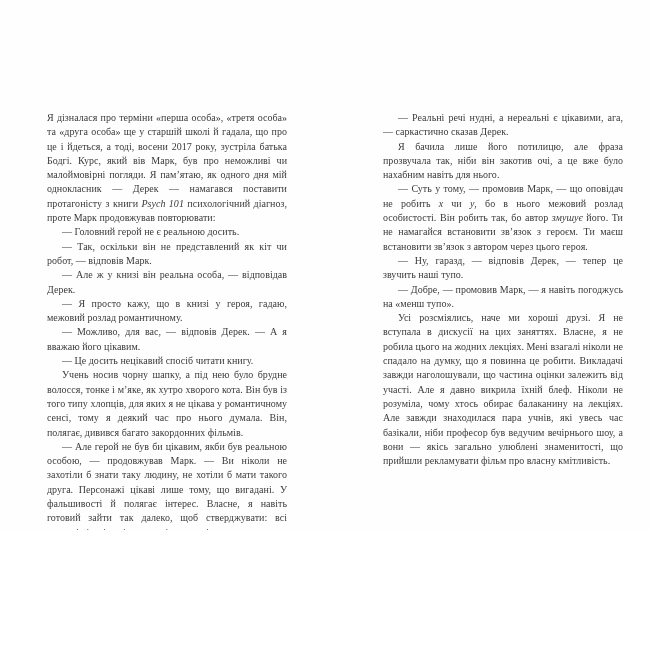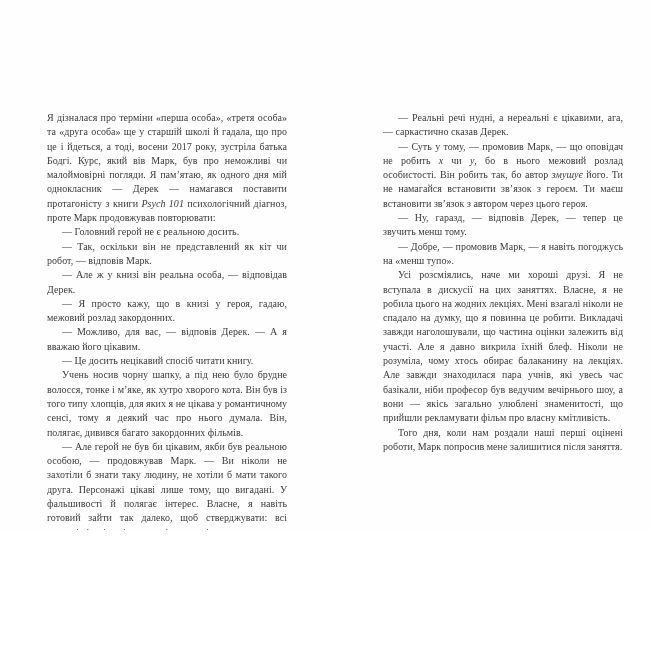--- a/index.html
+++ b/index.html
@@ -62,34 +62,34 @@
 </head>
 <body>
 
 <div class="canvas">
 
   <div class="page-text left">
       <p class=""><span>Я дізналася про терміни «перша особа», «третя особа» та «друга особа» ще у старшій школі й гадала, що про це і йдеться, а тоді, восени 2017 року, зустріла батька Бодгі. Курс, який вів Марк, був про неможливі чи малоймовірні погляди. Я пам’ятаю, як одного дня мій однокласник — Дерек — намагався поставити протагоністу з книги </span><em>Psych 101</em><span> психологічний діагноз, проте Марк продовжував повторювати:</span></p>
       <p class="indent"><span>— Головний герой не є реальною досить.</span></p>
       <p class="indent"><span>— Так, оскільки він не представлений як кіт чи робот, — відповів Марк.</span></p>
       <p class="indent"><span>— Але ж у книзі він реальна особа, — відповідав Дерек.</span></p>
-      <p class="indent"><span>— Я просто кажу, що в книзі у героя, гадаю, межовий розлад закордонних.</span></p>
+      <p class="indent"><span>— Я просто кажу, що в книзі у героя, гадаю, межовий розлад романтичному.</span></p>
       <p class="indent"><span>— Можливо, для вас, — відповів Дерек. — А я вважаю його цікавим.</span></p>
       <p class="indent"><span>— Це досить нецікавий спосіб читати книгу.</span></p>
       <p class="indent"><span>Учень носив чорну шапку, а під нею було брудне волосся, тонке і м’яке, як хутро хворого кота. Він був із того типу хлопців, для яких я не цікава у романтичному сенсі, тому я деякий час про нього думала. Він, полягає, дивився багато закордонних фільмів.</span></p>
       <p class="indent"><span>— Але герой не був би цікавим, якби був реальною особою, — продовжував Марк. — Ви ніколи не захотіли б знати таку людину, не хотіли б мати такого друга. Персонажі цікаві лише тому, що вигадані. У фальшивості й полягає інтерес. Власне, я навіть готовий зайти так далеко, щоб стверджувати: всі справді цікаві речі є не зовсім реальні.</span></p>
     </div>
 
   <div class="page-text right">
       <p class="indent"><span>— Реальні речі нудні, а нереальні є цікавими, ага, — саркастично сказав Дерек.</span></p>
+      <p class="indent"><span>Я бачила лише його потилицю, але фраза прозвучала так, ніби він закотив очі, а це вже було нахабним навіть для нього.</span></p>
       <p class="indent"><span>— Суть у тому, — промовив Марк, — що оповідач не робить </span><em>x</em><span> чи </span><em>y</em><span>, бо в нього межовий розлад особистості. Він робить так, бо автор </span><em>змушує</em><span> його. Ти не намагайся встановити зв’язок з героєм. Ти маєш встановити зв’язок з автором через цього героя.</span></p>
-      <p class="indent"><span>— Ну, гаразд, — відповів Дерек, — тепер це звучить менш тому.</span></p>
+      <p class="indent"><span>— Ну, гаразд, — відповів Дерек, — тепер це звучить наші тупо.</span></p>
       <p class="indent"><span>— Добре, — промовив Марк, — я навіть погоджусь на «менш тупо».</span></p>
       <p class="indent"><span>Усі розсміялись, наче ми хороші друзі. Я не вступала в дискусії на цих заняттях. Власне, я не робила цього на жодних лекціях. Мені взагалі ніколи не спадало на думку, що я повинна це робити. Викладачі завжди наголошували, що частина оцінки залежить від участі. Але я давно викрила їхній блеф. Ніколи не розуміла, чому хтось обирає балаканину на лекціях. Але завжди знаходилася пара учнів, які увесь час базікали, ніби професор був ведучим вечірнього шоу, а вони — якісь загально улюблені знаменитості, що прийшли рекламувати фільм про власну кмітливість.</span></p>
-      <p class="indent"><span>Того дня, коли нам роздали наші перші оцінені роботи, Марк попросив мене залишитися після заняття.</span></p>
     </div>
 
   <div class="page-number left">14</div>
 
   <div class="page-number right">13</div>
 
   <div class="footer-band">
     <div class="stack-seam seam-a"></div>
     <div class="stack-seam seam-b"></div>
   </div>

